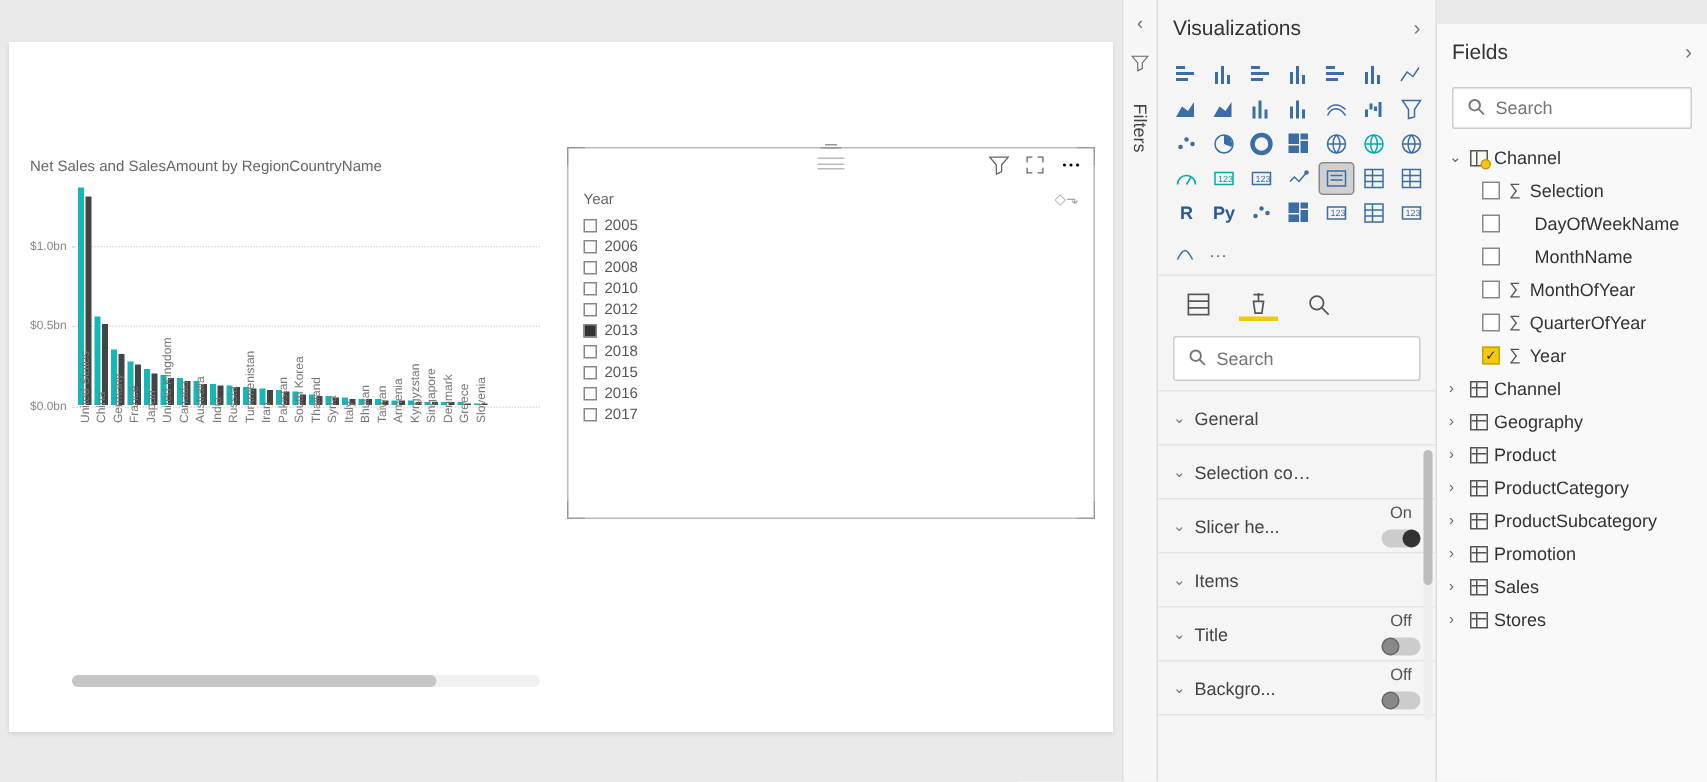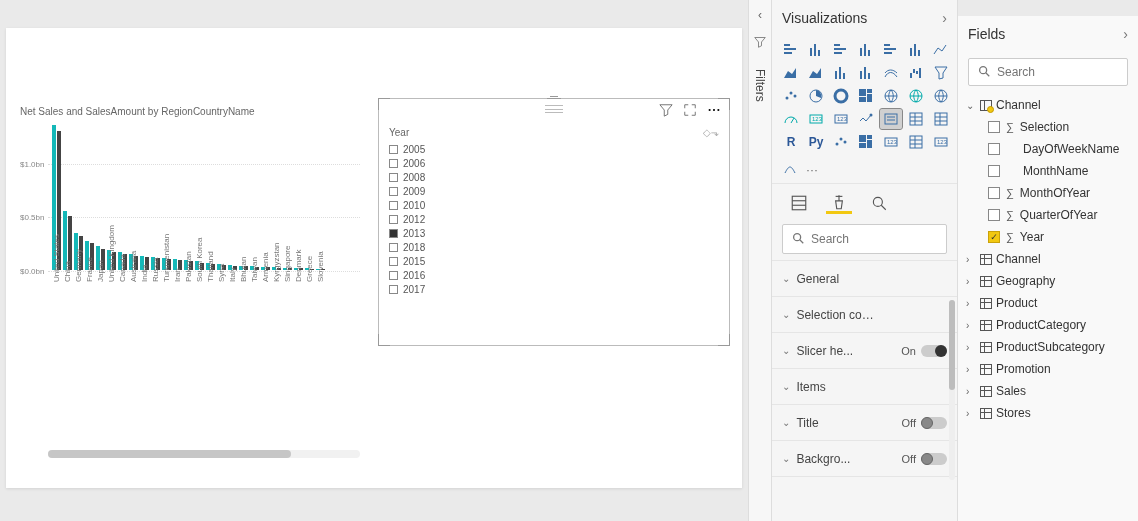--- a/index.html
+++ b/index.html
@@ -64,21 +64,21 @@
   .viz-tab { width: 26px; height: 22px; display:flex; align-items:center; justify-content:center; color:#555; cursor:pointer; }
   .viz-tab.active { border-bottom: 3px solid #f2c811; }
   .viz-tab svg{width:18px;height:18px;}
   .viz-search { margin: 6px 10px; height: 30px; background: #fff; border: 1px solid #ccc; border-radius: 2px; display: flex; align-items: center; padding: 0 8px; gap: 6px; }
   .viz-search input { border: none; outline: none; font-size: 12px; flex: 1; background:transparent; }
   .format-list { overflow-y: auto; flex:1; border-top:1px solid #e5e5e5;}
   .format-row { height: 36px; border-bottom: 1px solid #e5e5e5; display: flex; align-items: center; padding: 0 10px; gap: 6px; font-size: 12px; color: #444; justify-content: space-between; cursor:pointer; }
   .format-row .left { display:flex; align-items:center; gap:6px; overflow:hidden;}
   .format-row .left span.lbl { white-space:nowrap; overflow:hidden; text-overflow:ellipsis; max-width: 78px;}
   .chev-sm { font-size: 10px; color: #777; }
-  .toggle { display:flex; align-items:center; gap:5px; font-size:11px; color:#555;}
+  .toggle { display:flex; align-items:center; gap:5px; font-size:11px; color:#555;flex-direction:column;}
   .switch { width: 26px; height: 12px; border-radius: 7px; position: relative; }
   .switch .knob { width: 12px; height: 12px; border-radius: 50%; background: #555; position: absolute; top: 0; }
   .switch.on { background: #ccc; } .switch.on .knob { right: 0; background:#333;}
   .switch.off { background: #ccc; } .switch.off .knob { left: 0; background:#888; border:1px solid #666;}
   .format-scrollbar { position:absolute; right:2px; top:300px; width:6px; height:180px; }
   .format-scrollbar .track{width:100%;height:100%;background:#eee;border-radius:3px;}
   .format-scrollbar .thumb{width:100%;height:90px;background:#bdbdbd;border-radius:3px;}
 
   
   .fields-pane { position: absolute; left: 958px; top: 16px; width: 180px; height: 521px; background: #f9f9f9; }
@@ -293,24 +293,20 @@
             <div class="slicer-item">
               <div class="slicer-check"></div>
               <span>2006</span>
             </div>
             <div class="slicer-item">
               <div class="slicer-check"></div>
               <span>2008</span>
             </div>
             <div class="slicer-item">
               <div class="slicer-check"></div>
-              <span>2009</span>
-            </div>
-            <div class="slicer-item">
-              <div class="slicer-check"></div>
               <span>2010</span>
             </div>
             <div class="slicer-item">
               <div class="slicer-check"></div>
               <span>2012</span>
             </div>
             <div class="slicer-item">
               <div class="slicer-check checked"></div>
               <span>2013</span>
             </div>

